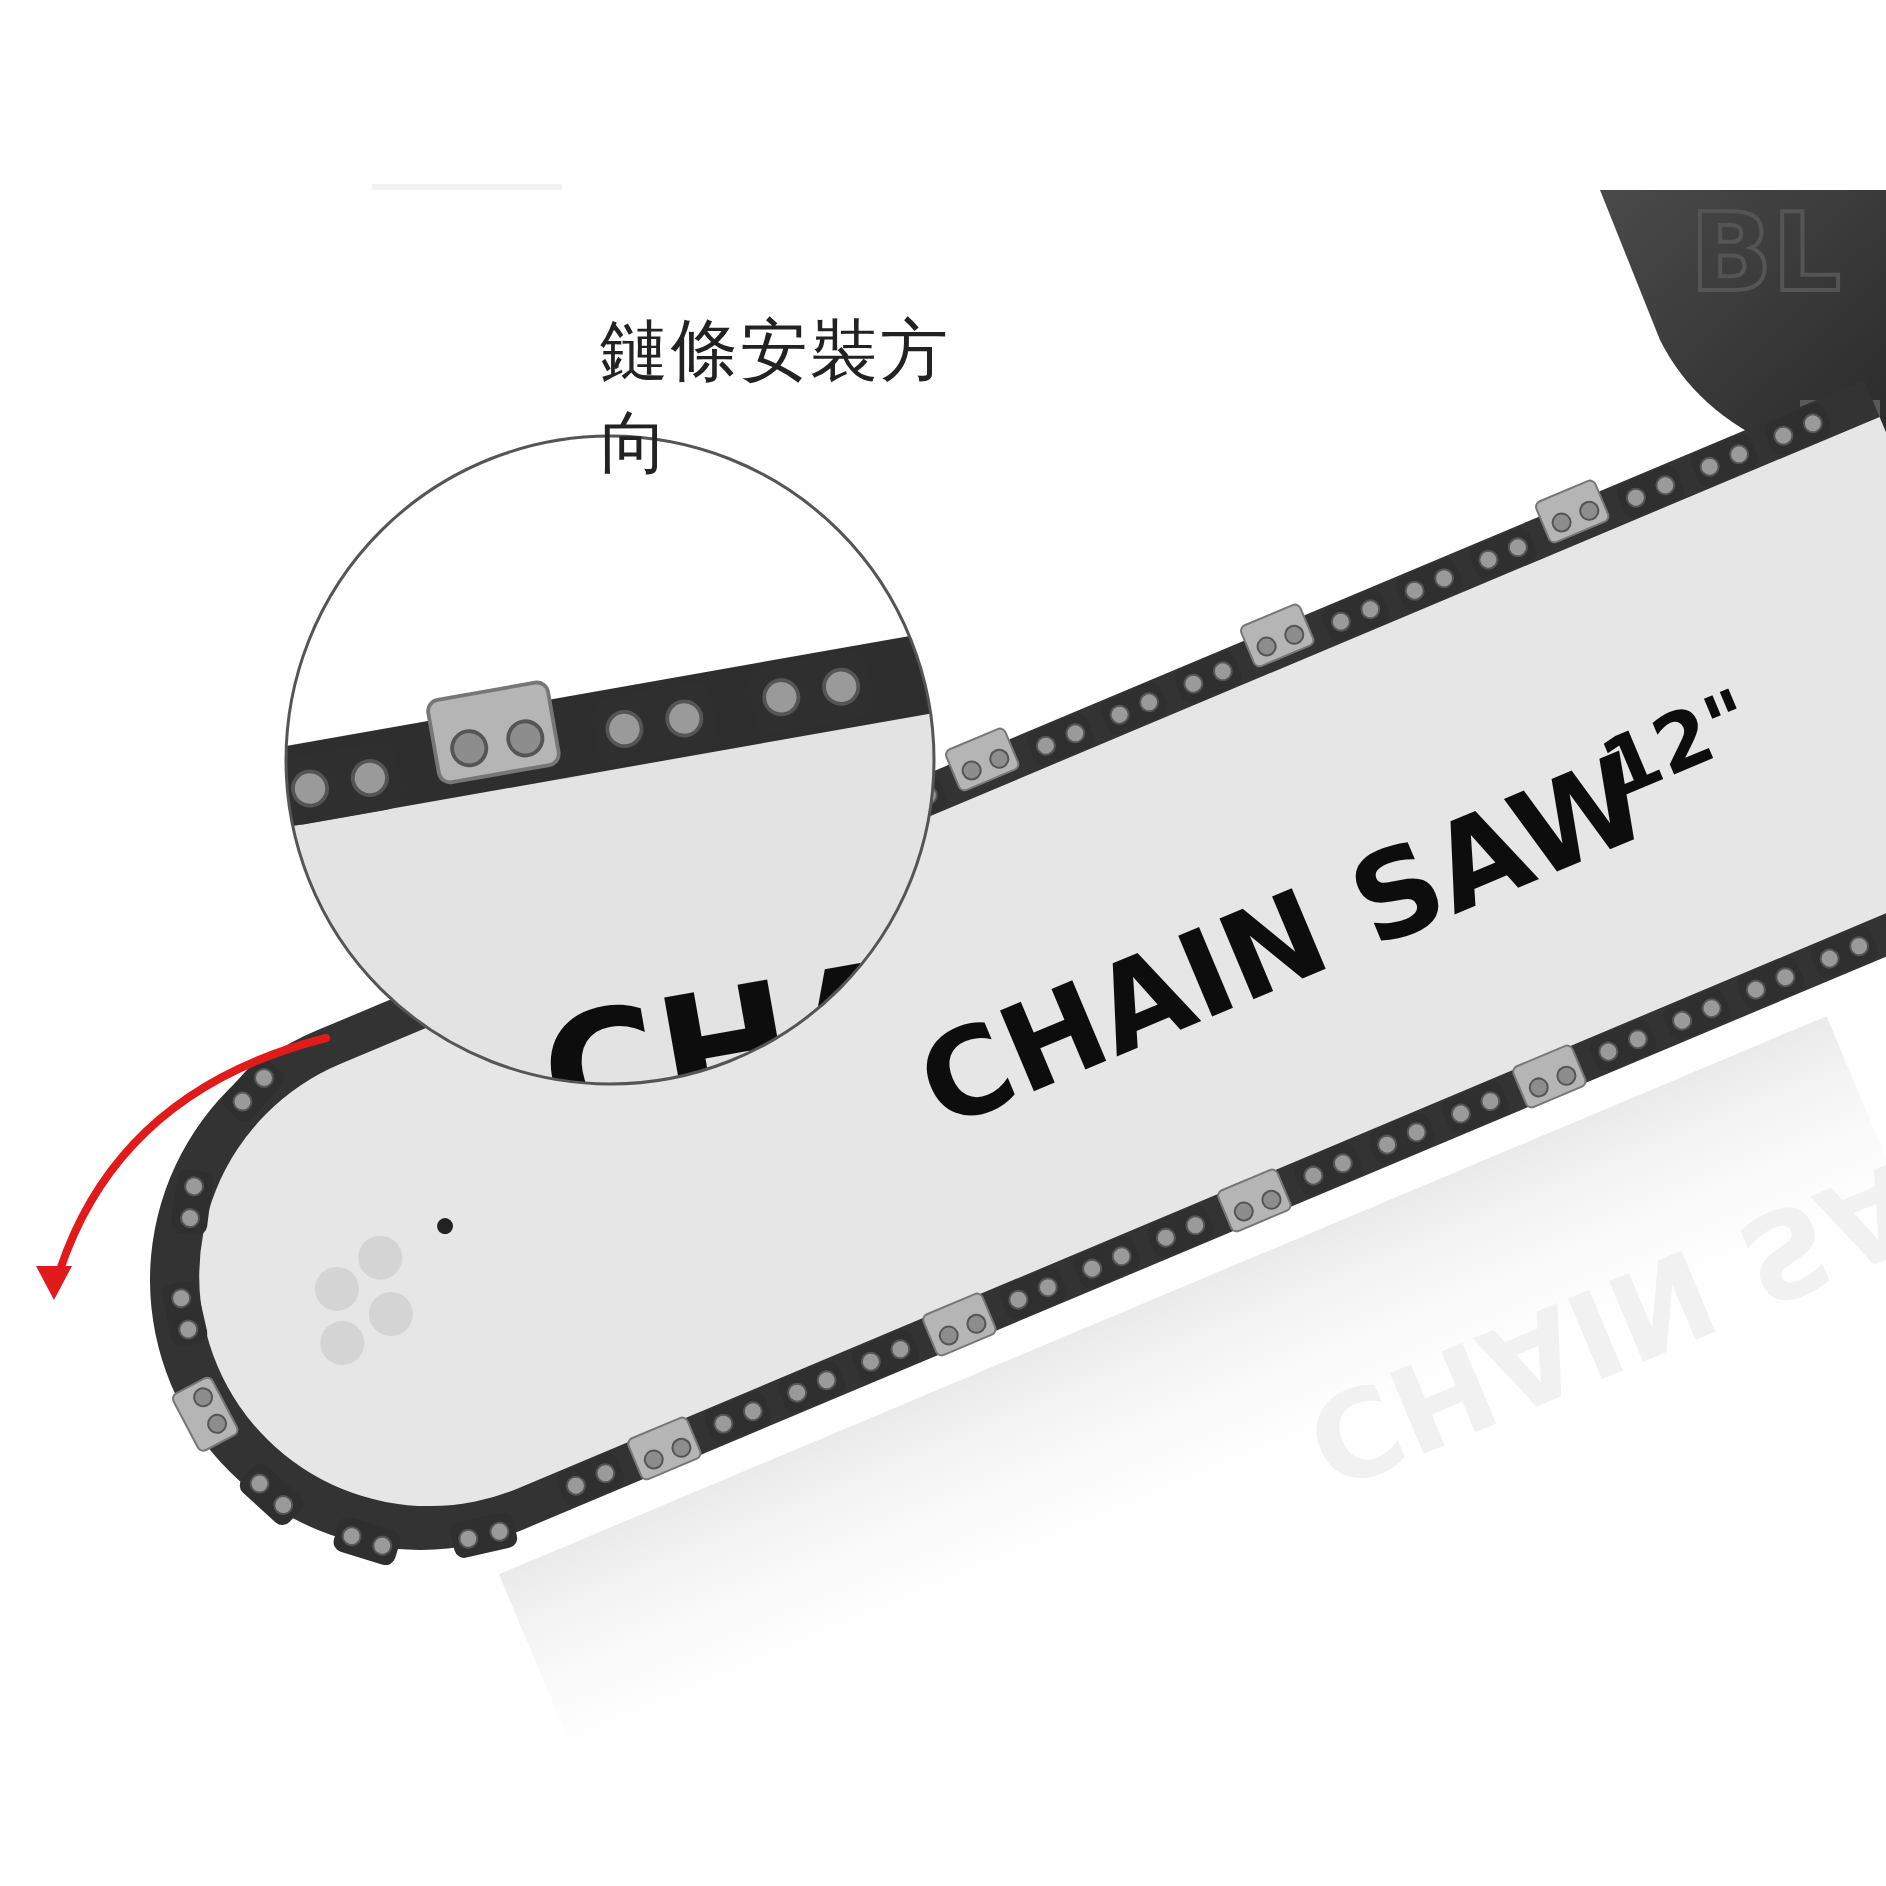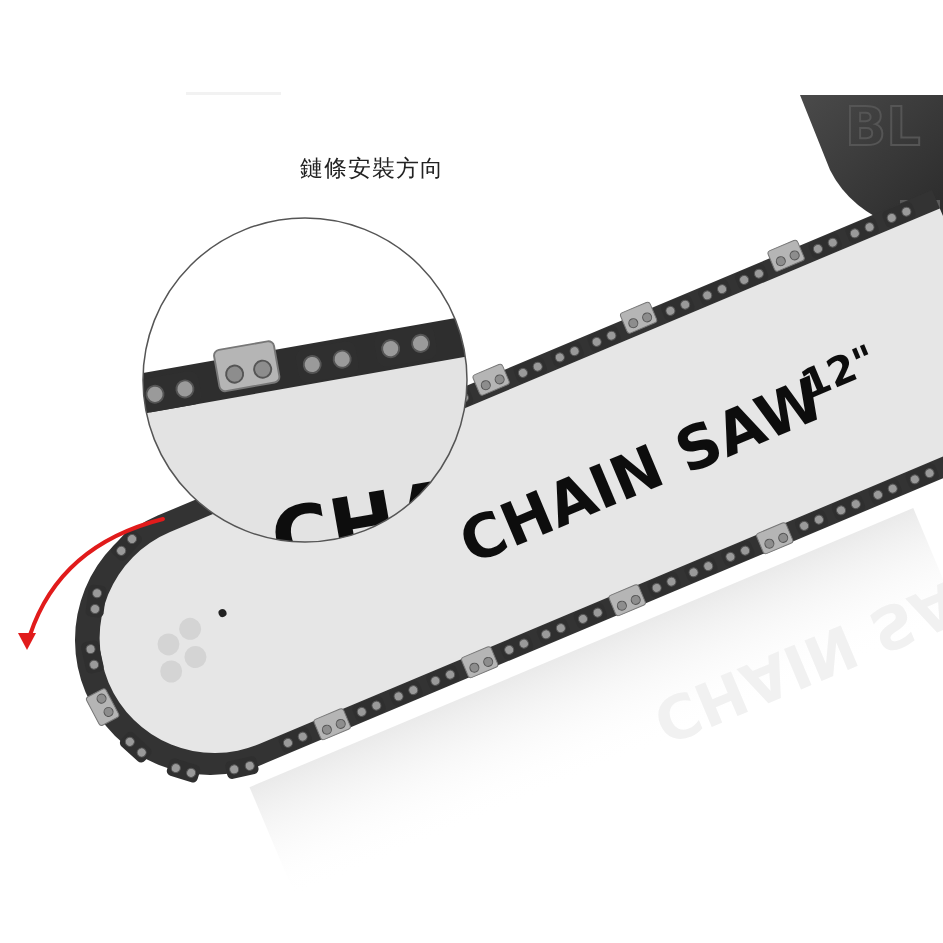--- a/index.html
+++ b/index.html
@@ -1,20 +1,20 @@
 <!DOCTYPE html>
 <html><head>
 <meta charset="utf-8">
 <style>
   html, body { margin:0; padding:0; background:#ffffff; }
   body { width:943px; height:943px; overflow:hidden; position:relative; font-family:"DejaVu Sans", sans-serif; }
   #stage { position:absolute; left:0; top:0; width:943px; height:943px; }
   .caption {
     position:absolute; left:300px; top:153px; width:200px; text-align:left;
-    font-family:"DejaVu Sans", sans-serif; font-size:23px; letter-spacing:1px; color:#222;
+    font-family:"DejaVu Sans", sans-serif; font-size:34px; letter-spacing:1px; color:#222;
   }
   .faint-bar { position:absolute; left:186px; top:92px; width:95px; height:3px; background:#f2f2f2; }
 </style>
 </head>
 <body>
 
 <div class="faint-bar"></div>
 
 <svg id="stage" viewBox="0 0 943 943" xmlns="http://www.w3.org/2000/svg">
   <defs>

